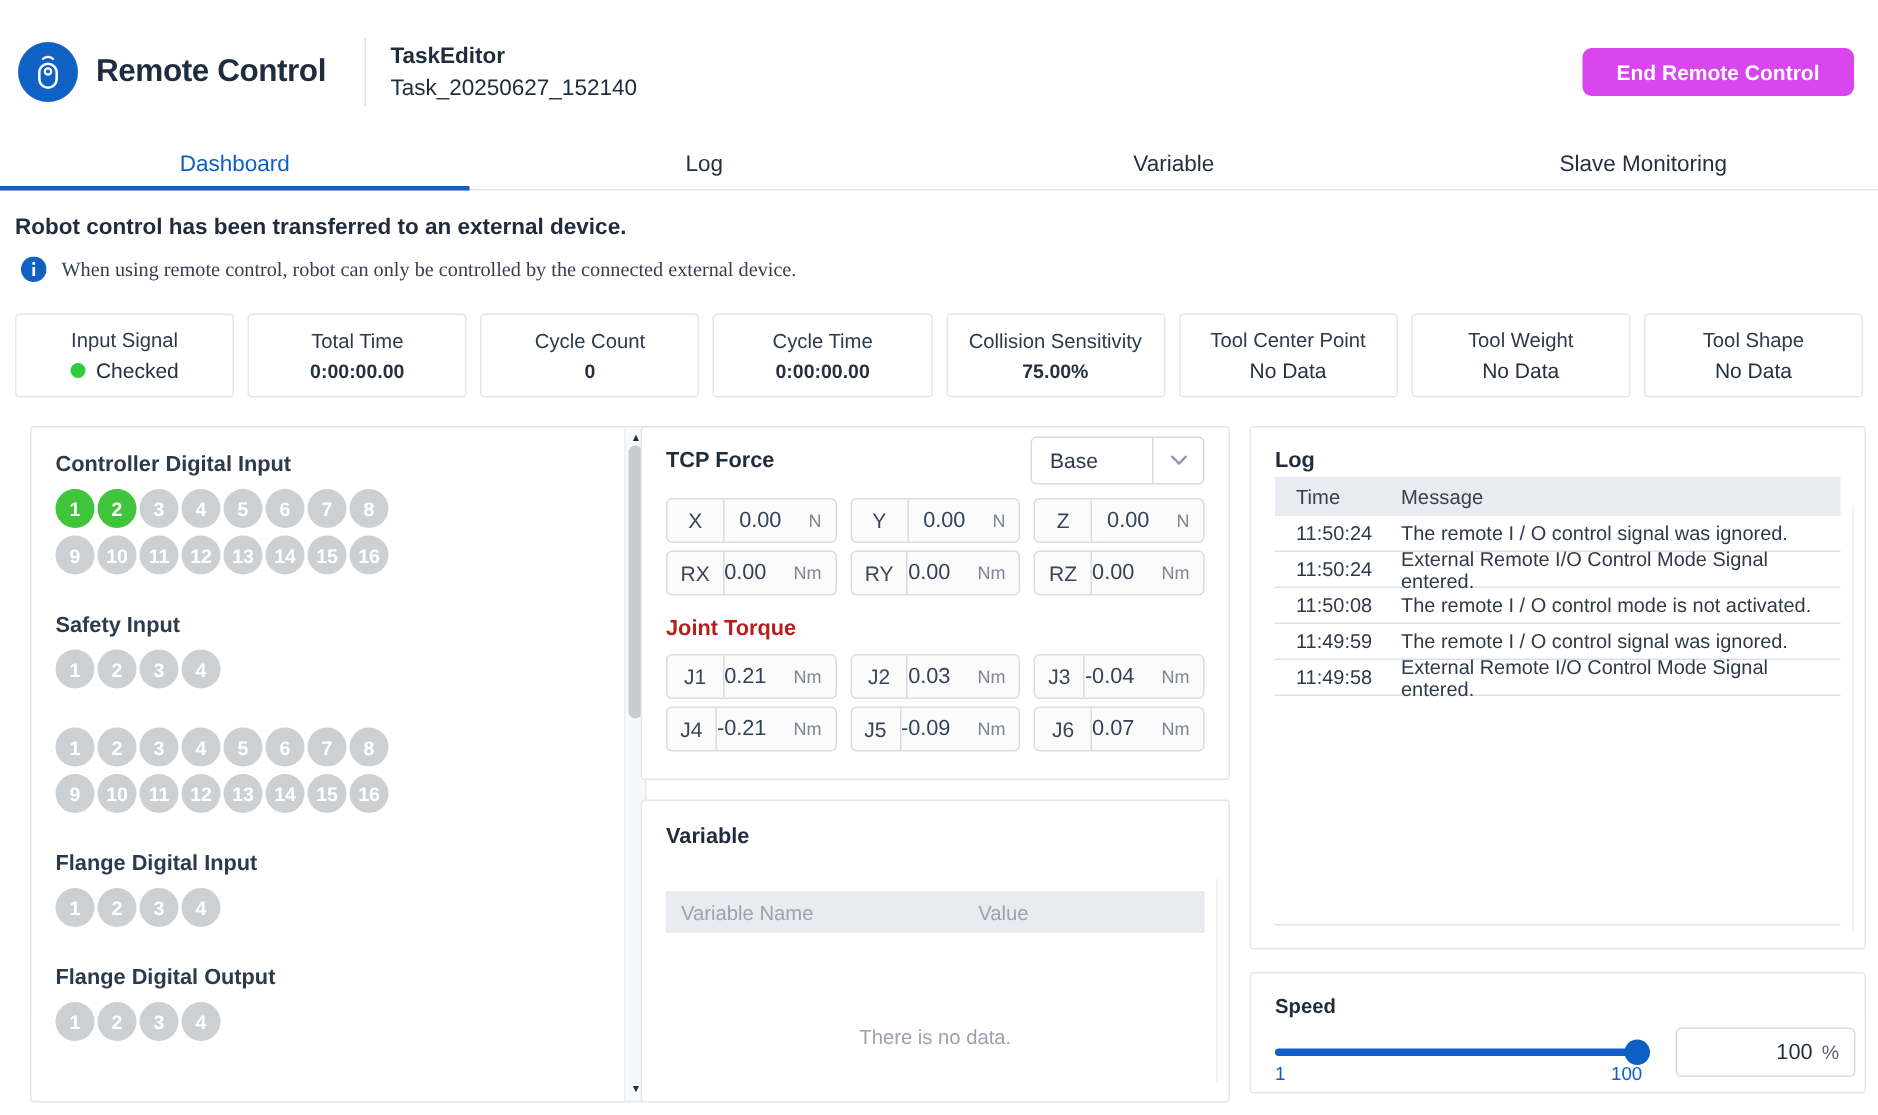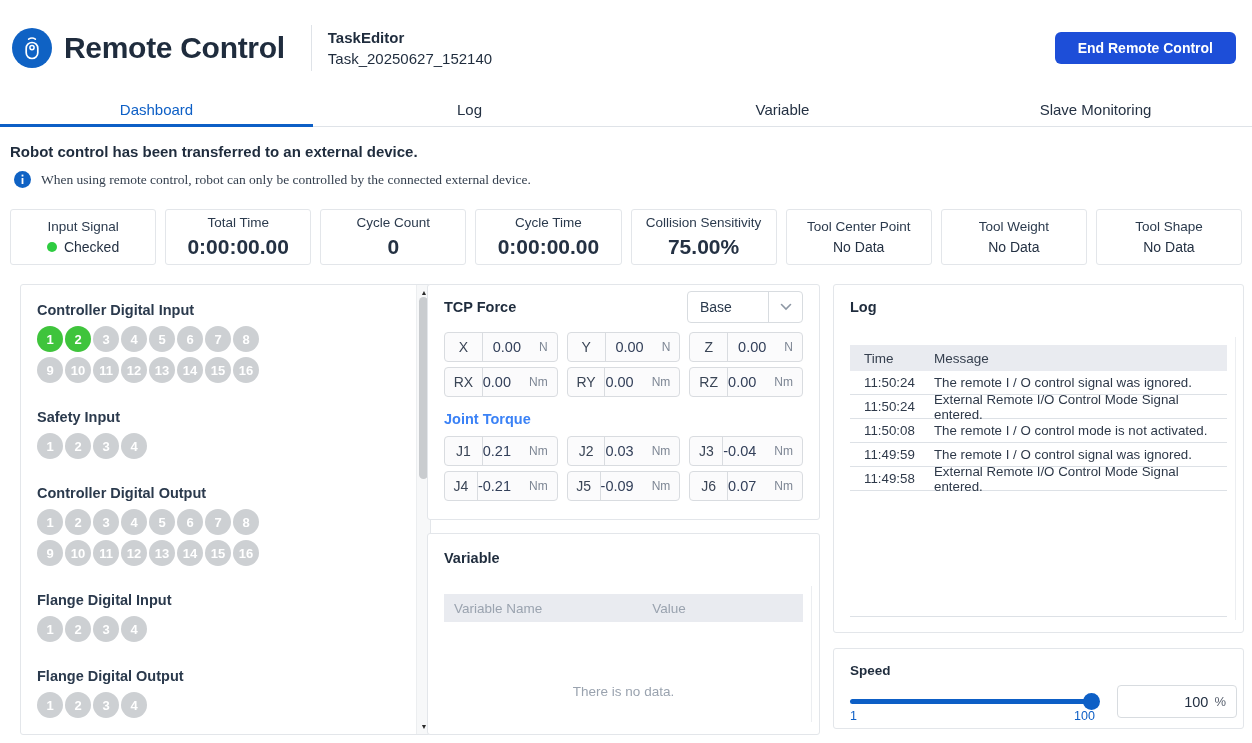--- a/index.html
+++ b/index.html
@@ -4,44 +4,44 @@
 <style>
   * { box-sizing: border-box; margin: 0; padding: 0; }
   html,body { width:1252px; height:743px; }
   body {
     font-family: "Liberation Sans", sans-serif;
     color:#243143; background:#fff; position:relative; overflow:hidden;
   }
   
   .header { height:96px; display:flex; align-items:center; padding:0 16px 0 12px; }
   .logo { width:40px; height:40px; flex:0 0 40px; }
-  .app-title { font-size:30px; font-weight:bold; margin-left:12px; color:#1f2c3d; letter-spacing:-0.3px; }
+  .app-title { font-size:21px; font-weight:bold; margin-left:12px; color:#1f2c3d; letter-spacing:-0.3px; }
   .header-divider { width:1px; height:46px; background:#dfe3e8; margin:0 16px 0 26px; }
   .task-block { display:flex; flex-direction:column; gap:4px; }
   .task-label { font-size:15px; font-weight:bold; color:#1f2c3d; }
   .task-name  { font-size:15px; color:#1f2c3d; }
   .hspacer { flex:1; }
-  .end-btn { background:#1d4ed8; color:#fff; font-family:inherit; font-size:14px; font-weight:bold;
+  .end-btn { background:#d946ef; color:#fff; font-family:inherit; font-size:14px; font-weight:bold;
              border:none; border-radius:6px; height:32px; padding:0 23px; cursor:pointer; }
   
   .tabbar { display:flex; border-bottom:1px solid #dfe3e8; height:31px; }
   .tab { flex:1; text-align:center; font-size:15px; line-height:27px; color:#243143; position:relative; cursor:pointer; }
   .tab.active { color:#0d5fc6; }
   .tab.active::after { content:''; position:absolute; left:0; right:0; bottom:-1px; height:3px; background:#0d5fc6; }
   
   .notice-title { font-size:15px; font-weight:bold; margin:16px 0 0 10px; color:#1f2c3d; }
   .notice-info { display:flex; align-items:center; margin:11px 0 0 14px; font-size:13.5px; color:#35404f;font-family:Liberation Serif, serif; }
   .notice-info svg { margin-right:10px; flex:0 0 17px; }
   
   .cards { display:flex; gap:9px; margin:21px 10px 0; }
   .card { flex:1; border:1px solid #e3e6ea; border-radius:3px; height:56px; background:#fff;
           display:flex; flex-direction:column; align-items:center; justify-content:center; gap:5px; }
   .card-label { font-size:13.5px; color:#2b3a4d; }
   .card-value { font-size:14px; color:#243143; display:flex; align-items:center; }
-  .card-value.bold { font-size:21px; font-weight:bold; }
+  .card-value.bold { font-size:13px; font-weight:bold; }
   .status-dot { width:10px; height:10px; border-radius:50%; background:#2ecc40; display:inline-block; margin-right:7px; }
   
   .panel { position:absolute; border:1px solid #e3e6ea; border-radius:3px; background:#fff; }
   #left-panel  { left:20px;  top:284px; width:411px; height:451px; overflow:hidden; }
   #tcp-panel   { left:427px; top:284px; width:393px; height:236px; padding:6px 16px 16px; }
   #var-panel   { left:427px; top:533px; width:393px; height:202px; padding:16px 16px 0; }
   #log-panel   { left:833px; top:284px; width:411px; height:349px; padding:14px 16px 16px; }
   #speed-panel { left:833px; top:648px; width:411px; height:81px;  padding:14px 16px; }
   .panel-title { font-size:14.5px; font-weight:bold; color:#1f2c3d; }
   
@@ -64,28 +64,28 @@
   .dropdown { width:116px; height:32px; border:1px solid #d8dce0; border-radius:4px; display:flex; align-items:center; cursor:pointer; background:#fff; }
   .dropdown .dd-label { flex:1; padding-left:12px; font-size:14px; color:#2b3a4d; }
   .dropdown .dd-sep { width:1px; align-self:stretch; background:#d8dce0; }
   .dropdown .dd-chev { width:33px; display:flex; align-items:center; justify-content:center; }
   .fields { display:grid; grid-template-columns:repeat(3,1fr); gap:5px 9px; margin-top:9px; }
   .field { height:30px; border:1px solid #d9dce0; border-radius:4px; background:#fbfbfc; display:flex; align-items:center; overflow:hidden; }
   .field-label { width:38px; align-self:stretch; display:flex; align-items:center; justify-content:center;
                  font-size:14px; color:#3a4556; border-right:1px solid #d9dce0; }
   .field-val { flex:1; text-align:right; font-size:14.5px; color:#33405a; padding-right:18px; }
   .field-unit { font-size:12px; color:#7d8694; padding-right:9px; }
-  .jt-title { font-size:14.5px; font-weight:bold; color:#3b82f6; margin:14px 0 0; }
+  .jt-title { font-size:14.5px; font-weight:bold; color:#b91c1c; margin:14px 0 0; }
   
   .tbl-head { display:flex; align-items:center; background:#e9ebf0; }
   .var-head { height:28px; margin-top:28px; font-size:13.5px; color:#9aa3af; }
   .var-col1 { width:58%; padding-left:10px; }
   .var-col2 { flex:1; }
   .empty-text { text-align:center; margin-top:62px; font-size:13.5px; color:#9aa3af; }
-  .log-head { height:26px; margin-top:30px; font-size:13.5px; color:#36404f; }
+  .log-head { height:26px; margin-top:3px; font-size:13.5px; color:#36404f; }
   .log-time { width:84px; padding-left:14px; flex:0 0 84px; }
   .log-msg  { flex:1; }
   .log-row { display:flex; align-items:center; height:24px; border-bottom:1px solid #dde1e6; font-size:13.3px; color:#2e3949; }
   .table-bottom { position:absolute; left:16px; right:16px; bottom:15px; height:1px; background:#dde1e6; }
   .thin-track { position:absolute; top:52px; bottom:12px; right:7px; width:1px; background:#eceef1; }
   
   .speed-area { position:relative; height:100%; }
   .sl-track { position:absolute; left:0; top:36px; width:249px; height:5px; background:#0d5fc6; border-radius:3px; cursor:pointer; }
   .sl-handle { position:absolute; left:233px; top:30px; width:17px; height:17px; border-radius:50%; background:#0d5fc6; cursor:grab; }
   .sl-min { position:absolute; left:0; top:46px; font-size:12.5px; color:#0d5fc6; }
@@ -193,21 +193,20 @@
       <div class="io-section">
         <div class="io-title">Safety Input</div>
         <div class="circles">
           <span class="circle">1</span>
           <span class="circle">2</span>
           <span class="circle">3</span>
           <span class="circle">4</span>
         </div>
       </div>
       <div class="io-section">
-        <div class="io-title">Controller Digital Output</div>
         <div class="circles">
           <span class="circle">1</span>
           <span class="circle">2</span>
           <span class="circle">3</span>
           <span class="circle">4</span>
           <span class="circle">5</span>
           <span class="circle">6</span>
           <span class="circle">7</span>
           <span class="circle">8</span>
           <span class="circle">9</span>

